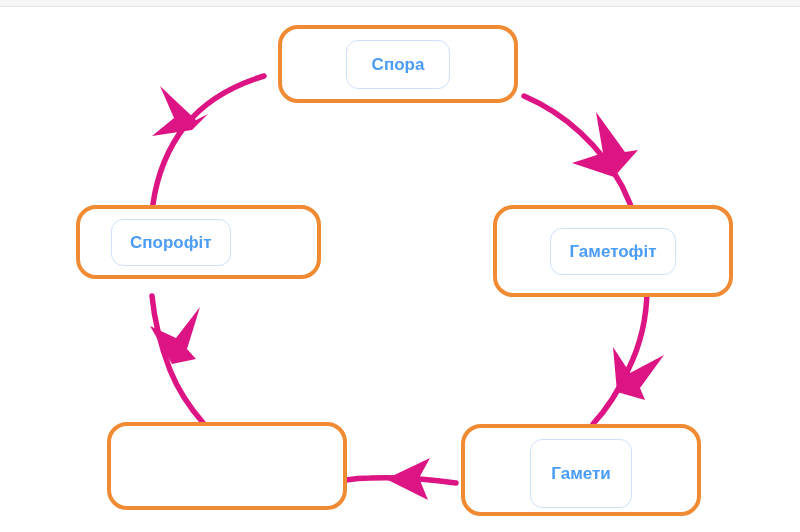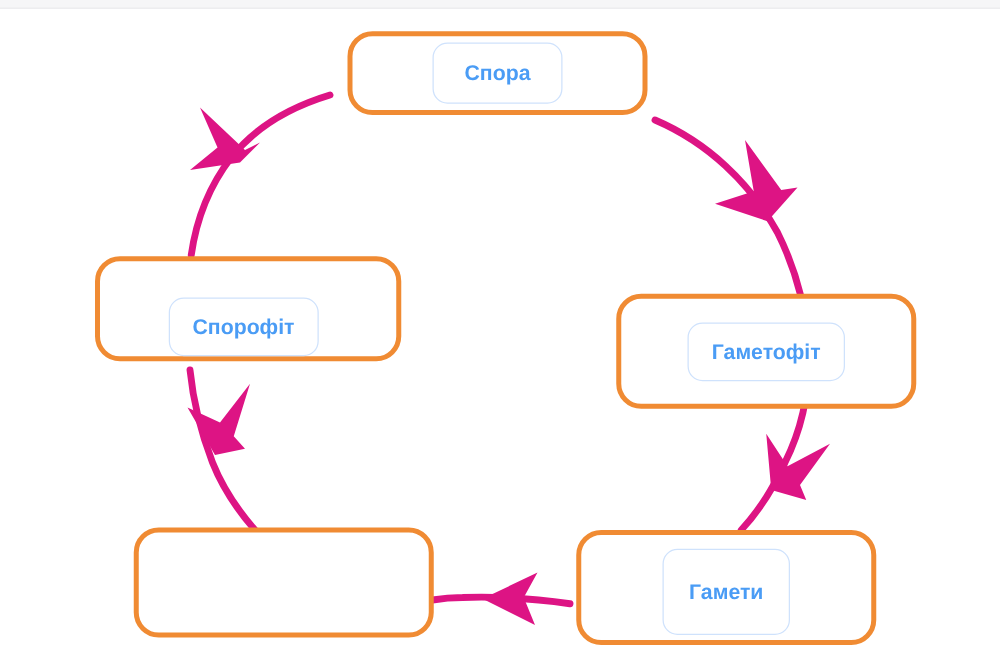--- a/index.html
+++ b/index.html
@@ -46,23 +46,23 @@
   
   .node-box {
     position: absolute;
     box-sizing: border-box;
     background: #ffffff;
     border: 4px solid #f08b33;
     border-radius: 20px;
     display: flex;
     align-items: center;
   }
-  .node-box.pos-top     { left: 278px; top: 25px;  width: 240px; height: 67px; justify-content: center; align-items: center; }
-  .node-box.pos-right   { left: 493px; top: 205px; width: 240px; height: 92px; justify-content: center; align-items: center; margin-top: 30px; }
-  .node-box.pos-left    { left: 76px;  top: 205px; width: 245px; height: 84px; justify-content: flex-start; align-items: flex-end; padding-left: 55px; }
+  .node-box.pos-top     { left: 278px; top: 25px;  width: 240px; height: 78px; justify-content: center; align-items: center; }
+  .node-box.pos-right   { left: 493px; top: 205px; width: 240px; height: 92px; justify-content: center; align-items: center; }
+  .node-box.pos-left    { left: 76px;  top: 205px; width: 245px; height: 74px; justify-content: flex-start; align-items: center; padding-left: 31px; }
   .node-box.pos-bottom-right { left: 461px; top: 424px; width: 240px; height: 92px; justify-content: center; align-items: flex-start; padding-top: 11px; }
   .node-box.pos-bottom-left  { left: 107px; top: 422px; width: 240px; height: 88px; justify-content: center; align-items: center; }
 
   
   .label-chip {
     box-sizing: border-box;
     border: 1px solid #cfe2fc;
     border-radius: 12px;
     background: #ffffff;
     color: #4a9cf5;

